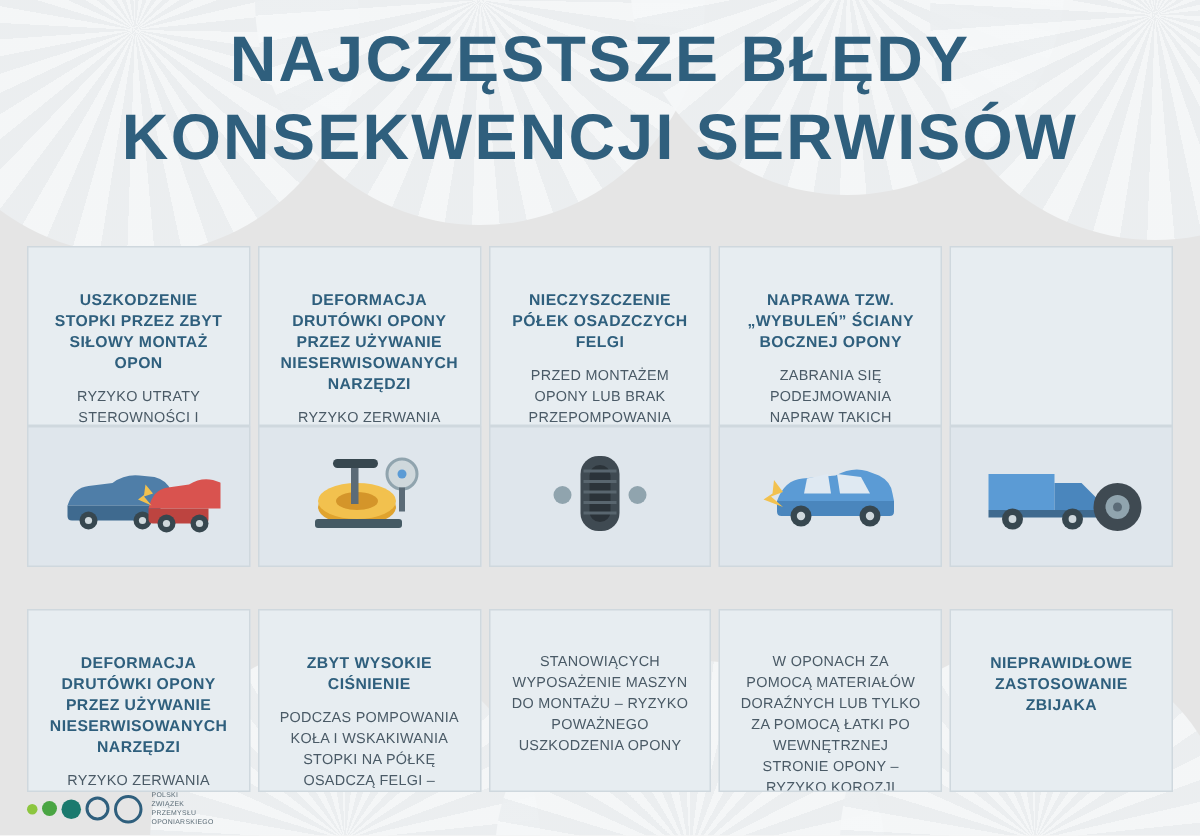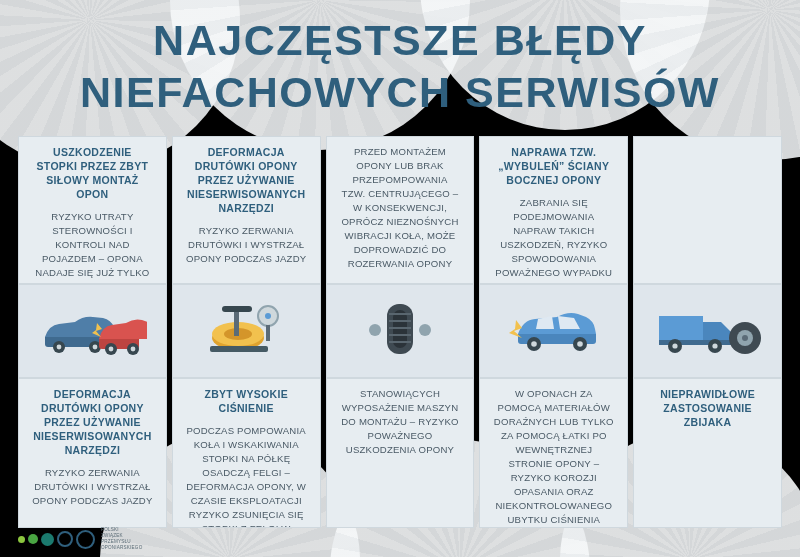--- a/index.html
+++ b/index.html
@@ -6,21 +6,21 @@
   html, body {
     margin: 0; padding: 0;
     width: 800px; height: 557px;
     overflow: hidden;
     font-family: "Liberation Sans", sans-serif;
     background: #ffffff;
   }
   #page {
     position: relative;
     width: 800px; height: 557px;
-    background: #000000;
+    background: #e5e5e5;
     overflow: hidden;
   }
   
   .watermark {
     position: absolute;
     border-radius: 50%;
     background: repeating-conic-gradient(#eceff1 0deg 7deg, #f6f8f9 7deg 14deg);
     opacity: .9;
     z-index: 0;
   }
@@ -54,23 +54,24 @@
     z-index: 2;
     display: grid;
     grid-template-columns: repeat(5, 1fr);
     grid-template-rows: 148px 94px 150px;
     column-gap: 5px;
   }
 
   .cell {
     background: #e9eef2;
     border: 1px solid #cfd8de;
-    padding: 8px 13px;
+    padding: 28px 13px;
     text-align: center;
     overflow: hidden;
+    margin-top: 28px;
   }
   .cell.top { background: #e7edf1; }
   .cell.bottom { background: #e7edf1; }
 
   .cell-head {
     color: #2f5f7d;
     font-weight: bold;
     font-size: 10.5px;
     line-height: 14px;
     letter-spacing: .3px;
@@ -120,34 +121,35 @@
   <div class="watermark wm1"></div>
   <div class="watermark wm2"></div>
   <div class="watermark wm3"></div>
   <div class="watermark wm4"></div>
   <div class="watermark wm5"></div>
   <div class="watermark wm6"></div>
   <div class="watermark wm7"></div>
 
   <div class="title-block">
     <div class="title-line">NAJCZĘSTSZE BŁĘDY</div>
-    <div class="title-line">NIEFACHOWYCH SERWISÓW</div>
+    <div class="title-line">KONSEKWENCJI SERWISÓW</div>
   </div>
 
   <div class="grid">
 
     <div class="cell top">
       <div class="cell-head">USZKODZENIE STOPKI PRZEZ ZBYT SIŁOWY MONTAŻ OPON</div>
       <div class="cell-body">RYZYKO UTRATY STEROWNOŚCI I KONTROLI NAD POJAZDEM – OPONA NADAJE SIĘ JUŻ TYLKO DO UTYLIZACJI</div>
     </div>
     <div class="cell top">
       <div class="cell-head">DEFORMACJA DRUTÓWKI OPONY PRZEZ UŻYWANIE NIESERWISOWANYCH NARZĘDZI</div>
       <div class="cell-body">RYZYKO ZERWANIA DRUTÓWKI I WYSTRZAŁ OPONY PODCZAS JAZDY</div>
     </div>
     <div class="cell top">
+      <div class="cell-head">NIECZYSZCZENIE PÓŁEK OSADZCZYCH FELGI</div>
       <div class="cell-body">PRZED MONTAŻEM OPONY LUB BRAK PRZEPOMPOWANIA TZW. CENTRUJĄCEGO – W KONSEKWENCJI, OPRÓCZ NIEZNOŚNYCH WIBRACJI KOŁA, MOŻE DOPROWADZIĆ DO ROZERWANIA OPONY</div>
     </div>
     <div class="cell top">
       <div class="cell-head">NAPRAWA TZW. „WYBULEŃ” ŚCIANY BOCZNEJ OPONY</div>
       <div class="cell-body">ZABRANIA SIĘ PODEJMOWANIA NAPRAW TAKICH USZKODZEŃ, RYZYKO SPOWODOWANIA POWAŻNEGO WYPADKU</div>
     </div>
     <div class="cell top">
     </div>
 
     <div class="icon-cell">

